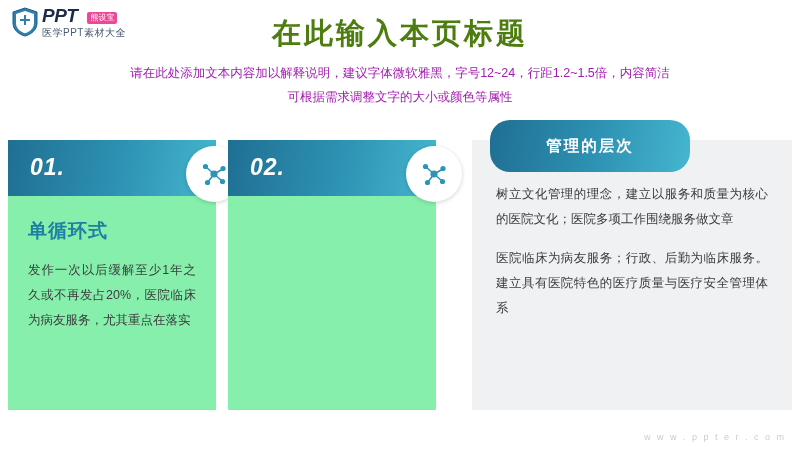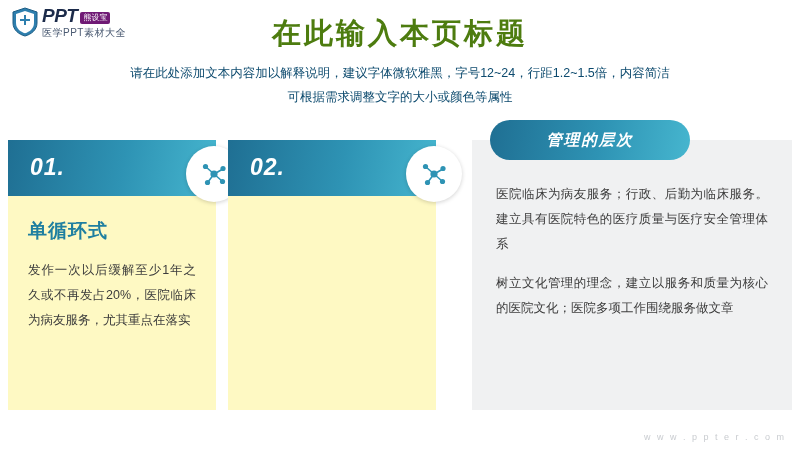--- a/index.html
+++ b/index.html
@@ -31,31 +31,31 @@
   }
   .logo-shield svg { display: block; }
   .logo-text {
     display: flex;
     flex-direction: column;
     line-height: 1;
   }
   .logo-top {
     display: flex;
     align-items: flex-end;
-    gap: 3px;
+    gap: 10px;
   }
   .logo-ppt {
     font-size: 19px;
     font-weight: bold;
     font-style: italic;
     color: #1c2b4a;
     letter-spacing: -0.5px;
   }
   .logo-badge {
-    background: #701a75;
+    background: #ec4899;
     color: #fff;
     font-size: 8px;
     padding: 2px 3px;
     border-radius: 2px;
     letter-spacing: 0;
     margin-bottom: 1px;
   }
   .logo-sub {
     font-size: 10px;
     color: #4a5a72;
@@ -75,40 +75,40 @@
     color: #4d7c0f;
     letter-spacing: 3px;
   }
   .subtitle {
     position: absolute;
     top: 62px;
     left: 0;
     width: 100%;
     text-align: center;
     font-size: 12.5px;
-    color: #0c4a6e;
+    color: #a21caf;
     line-height: 1.9;
   }
   .subtitle div { white-space: nowrap; }
 
   
   .cards {
     position: absolute;
     top: 140px;
     left: 0;
     width: 800px;
     height: 280px;
   }
 
   .card {
     position: absolute;
     top: 0;
     width: 208px;
     height: 270px;
-    background: #fef9c3;
+    background: #86efac;
   }
   .card.c1 { left: 8px; }
   .card.c2 { left: 228px; }
 
   .card-head {
     position: relative;
     height: 56px;
     background: linear-gradient(100deg, #1f6f93 0%, #2e93b4 55%, #46b6cf 100%);
   }
   .card-num {
@@ -158,31 +158,30 @@
     top: 0;
     width: 320px;
     height: 270px;
     background: #f0f1f2;
   }
   .panel-tab {
     position: absolute;
     left: 18px;
     top: -20px;
     width: 200px;
-    height: 40px;
+    height: 52px;
     border-radius: 20px;
     background: linear-gradient(100deg, #1f6f93 0%, #2e93b4 55%, #46b6cf 100%);
     color: #ffffff;
     font-size: 15.5px;
     font-weight: bold;
     letter-spacing: 2px;
     display: flex;
     align-items: center;
     justify-content: center;
-    font-style: italic;
   }
   .panel-body {
     padding: 42px 24px 0 24px;
   }
   .panel-para {
     font-size: 12.5px;
     color: #3c3c3c;
     line-height: 2.0;
     text-align: justify;
     margin-bottom: 14px;
@@ -264,20 +263,20 @@
           <circle cx="8.5" cy="23.5" r="2.6" fill="#2e93b4"></circle>
           <circle cx="23.5" cy="22.5" r="2.6" fill="#2e93b4"></circle>
         </svg>
       </div>
     </div>
   </div>
 
   <div class="panel">
     <div class="panel-tab">管理的层次</div>
     <div class="panel-body">
+      <div class="panel-para">树立文化管理的理念，建立以服务和质量为核心的医院文化；医院多项工作围绕服务做文章</div>
       <div class="panel-para">医院临床为病友服务；行政、后勤为临床服务。建立具有医院特色的医疗质量与医疗安全管理体系</div>
-      <div class="panel-para">树立文化管理的理念，建立以服务和质量为核心的医院文化；医院多项工作围绕服务做文章</div>
     </div>
   </div>
 
 </div>
 
 <div class="footer-watermark">w w w . p p t e r . c o m</div>
 
 </body></html>

